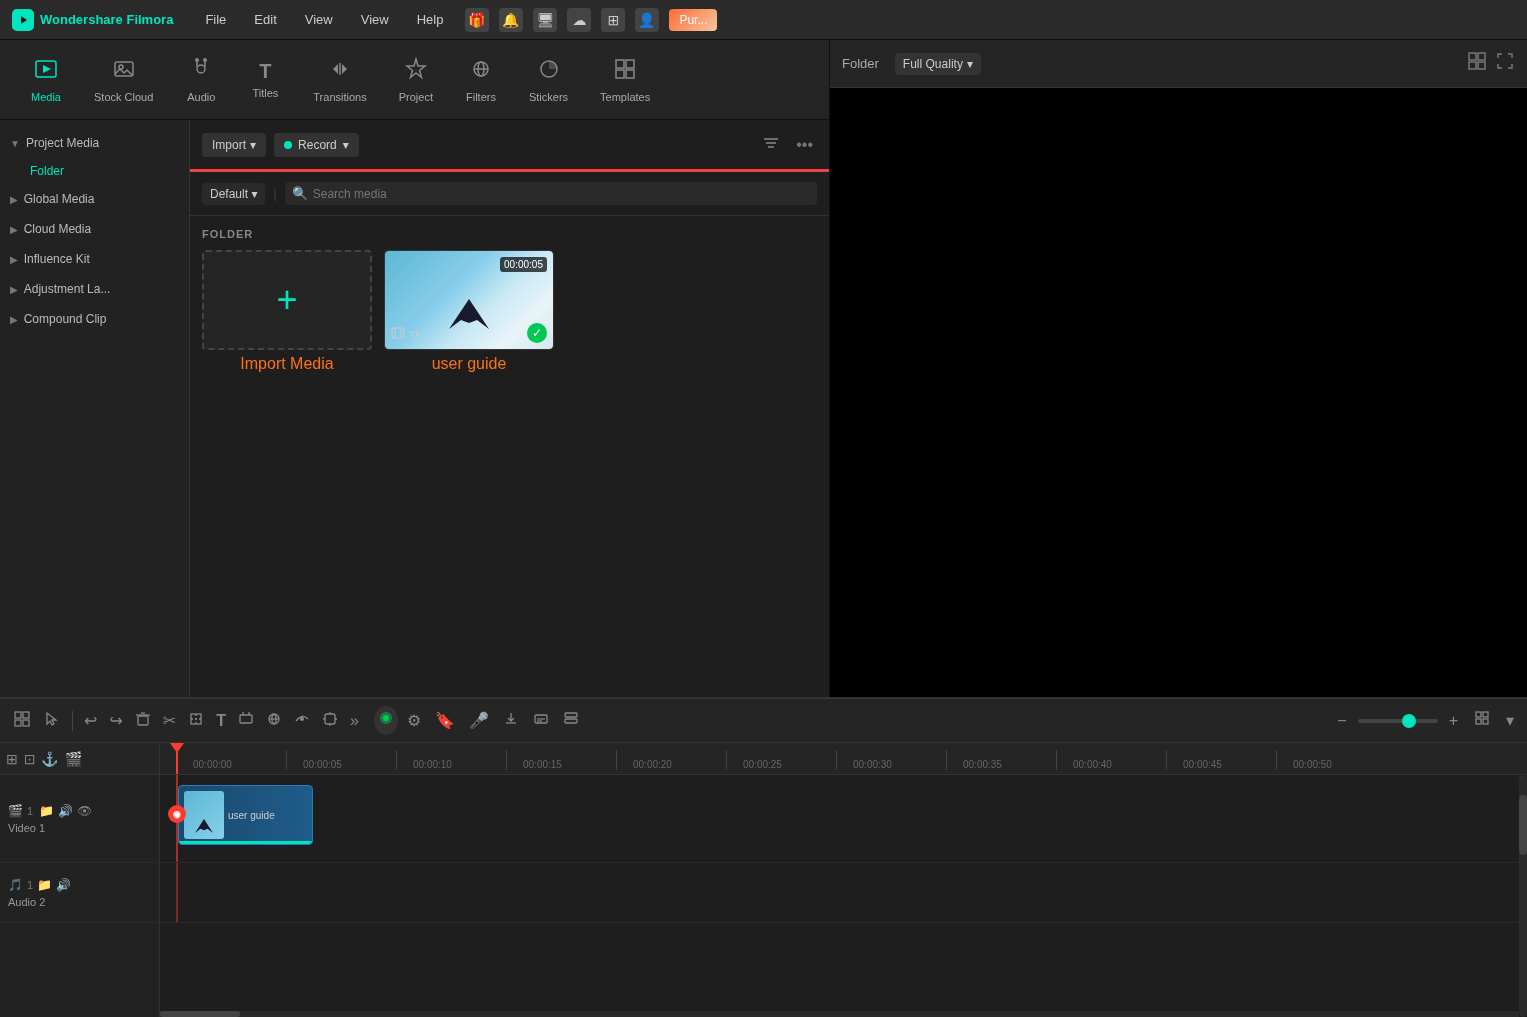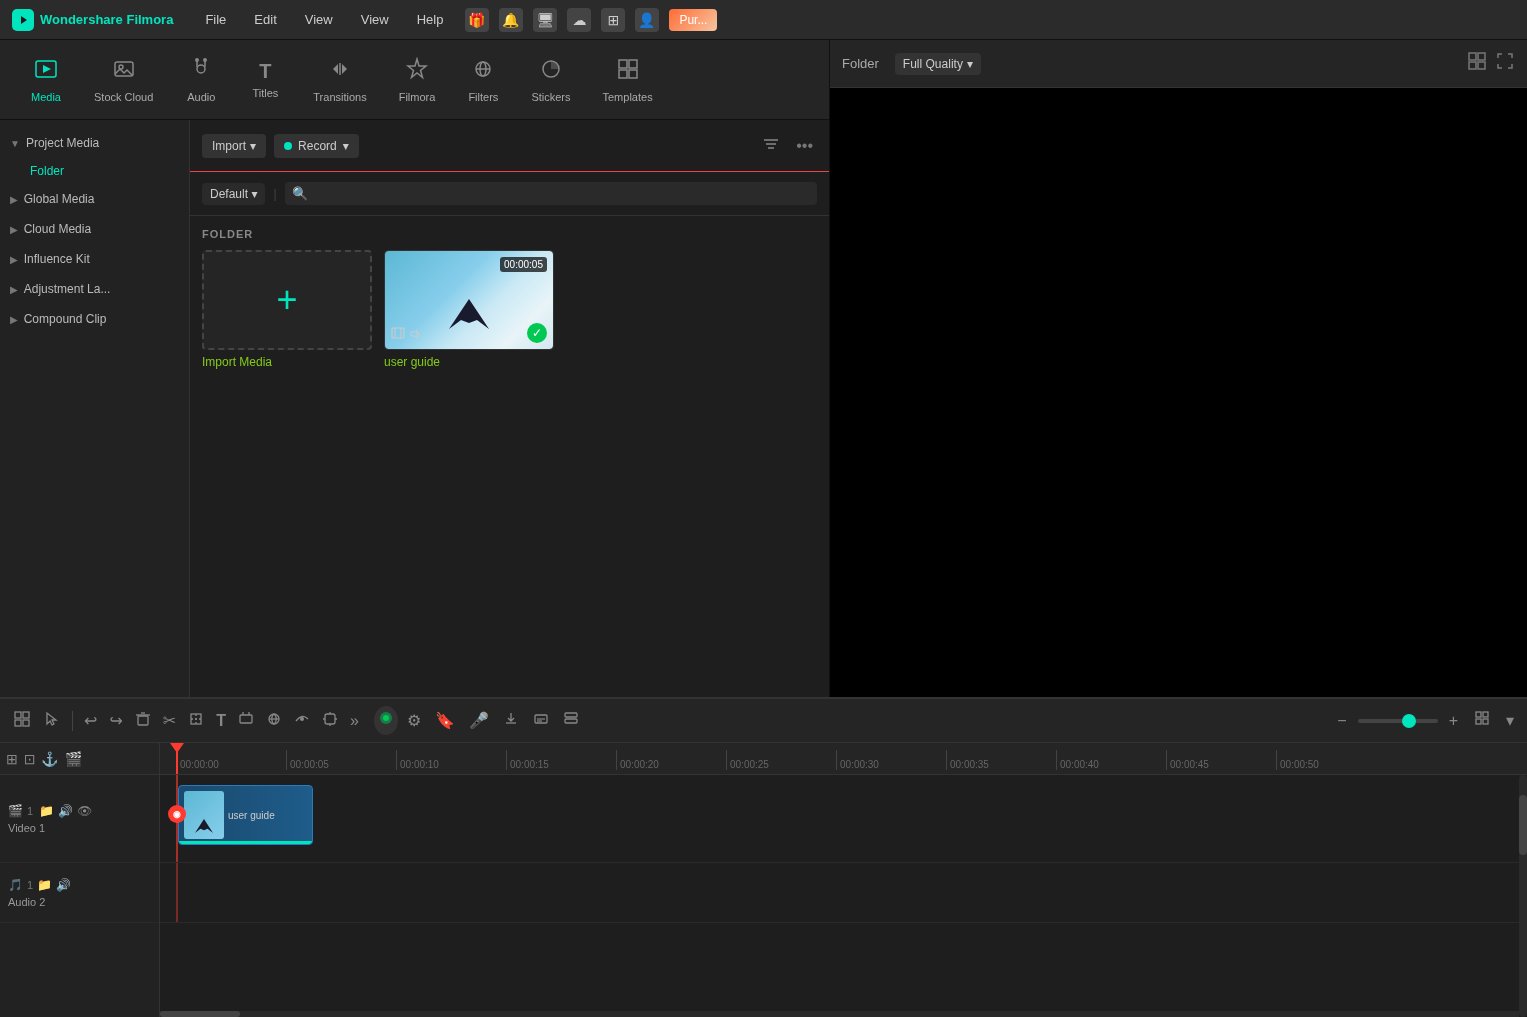--- a/index.html
+++ b/index.html
@@ -333,23 +333,23 @@
     }
     .media-sound-icon {
       position: absolute;
       bottom: 6px;
       left: 24px;
       color: #ccc;
       font-size: 12px;
     }
     .media-label {
       margin-top: 5px;
-      font-size: 12px;
-      color: #84cc16;
-      text-align: left;
+      font-size: 16px;
+      color: #f97316;
+      text-align: center;
     }
 
     
     #right-panel {
       width: 697px;
       display: flex;
       flex-direction: column;
       background: #1a1a1a;
     }
     #player-header {
@@ -530,21 +530,21 @@
       display: flex;
       gap: 0;
       padding-left: 16px;
     }
     .ruler-mark {
       font-size: 10px;
       color: #666;
       width: 110px;
       text-align: left;
       border-left: 1px solid #444;
-      padding-left: 3px;
+      padding-left: 16px;
       height: 20px;
       display: flex;
       align-items: flex-end;
     }
     .timeline-playhead {
       position: absolute;
       left: 16px;
       top: 0;
       width: 2px;
       height: 100%;
@@ -698,21 +698,21 @@
           </svg>
         </span>
         <span>Transitions</span>
       </div>
       <div class="toolbar-item">
         <span class="toolbar-icon">
           <svg width="24" height="24" viewBox="0 0 24 24" fill="none">
             <path d="M12 2 L14 9 L21 9 L15.5 13.5 L17.5 20.5 L12 16 L6.5 20.5 L8.5 13.5 L3 9 L10 9 Z" stroke="#888" stroke-width="1.5" fill="none"></path>
           </svg>
         </span>
-        <span>Filmora</span>
+        <span>Project</span>
       </div>
       <div class="toolbar-item">
         <span class="toolbar-icon">
           <svg width="24" height="24" viewBox="0 0 24 24" fill="none">
             <circle cx="12" cy="12" r="7" stroke="#888" stroke-width="1.5" fill="none"></circle>
             <line x1="5" y1="12" x2="19" y2="12" stroke="#888" stroke-width="1.5"></line>
             <ellipse cx="12" cy="12" rx="3" ry="7" stroke="#888" stroke-width="1.5" fill="none"></ellipse>
           </svg>
         </span>
         <span>Filters</span>
@@ -774,21 +774,21 @@
         <div style="flex:1;"></div>
         <div id="sidebar-footer" style="display:flex; gap:10px; padding:8px 10px; border-top:1px solid #333;">
           <span class="sidebar-bottom-icon">📁</span>
           <span class="sidebar-bottom-icon">📂</span>
           <span class="sidebar-bottom-icon" style="margin-left:auto;">◀</span>
         </div>
       </div>
 
       <div id="media-panel" style="flex:1; display:flex; flex-direction:column; background:#1e1e1e;">
 
-        <div id="media-toolbar" style="display:flex; align-items:center; padding:8px 12px; gap:8px; border-bottom:1px solid #ef4444; height:52px;">
+        <div id="media-toolbar" style="display:flex; align-items:center; padding:8px 12px; gap:8px; border-bottom:3px solid #ef4444; height:52px;">
           <button class="import-btn">
             <span>Import</span>
             <span>▾</span>
           </button>
           <div class="record-btn">
             <span class="record-dot"></span>
             <span>Record</span>
             <span>▾</span>
           </div>
           <div class="spacer"></div>
@@ -803,20 +803,21 @@
         </div>
 
         <div id="media-search-bar" style="display:flex; align-items:center; padding:6px 12px; gap:8px; border-bottom:1px solid #333; height:44px;">
           <div class="default-select">
             <span>Default</span>
             <span> ▾</span>
           </div>
           <span class="separator-line">|</span>
           <div class="search-wrap">
             <span class="search-icon">🔍</span>
+            <input type="text" style="background: transparent; border: none; outline: none; color: rgb(204, 204, 204); font-size: 12px; width: 100%;" placeholder="Search media">
           </div>
         </div>
 
         <div id="media-content" style="flex:1; padding:12px; overflow-y:auto;">
           <div class="folder-label">FOLDER</div>
           <div class="media-grid">
 
             <div class="media-item">
               <div class="media-thumb import-thumb">
                 <span class="import-plus">+</span>

